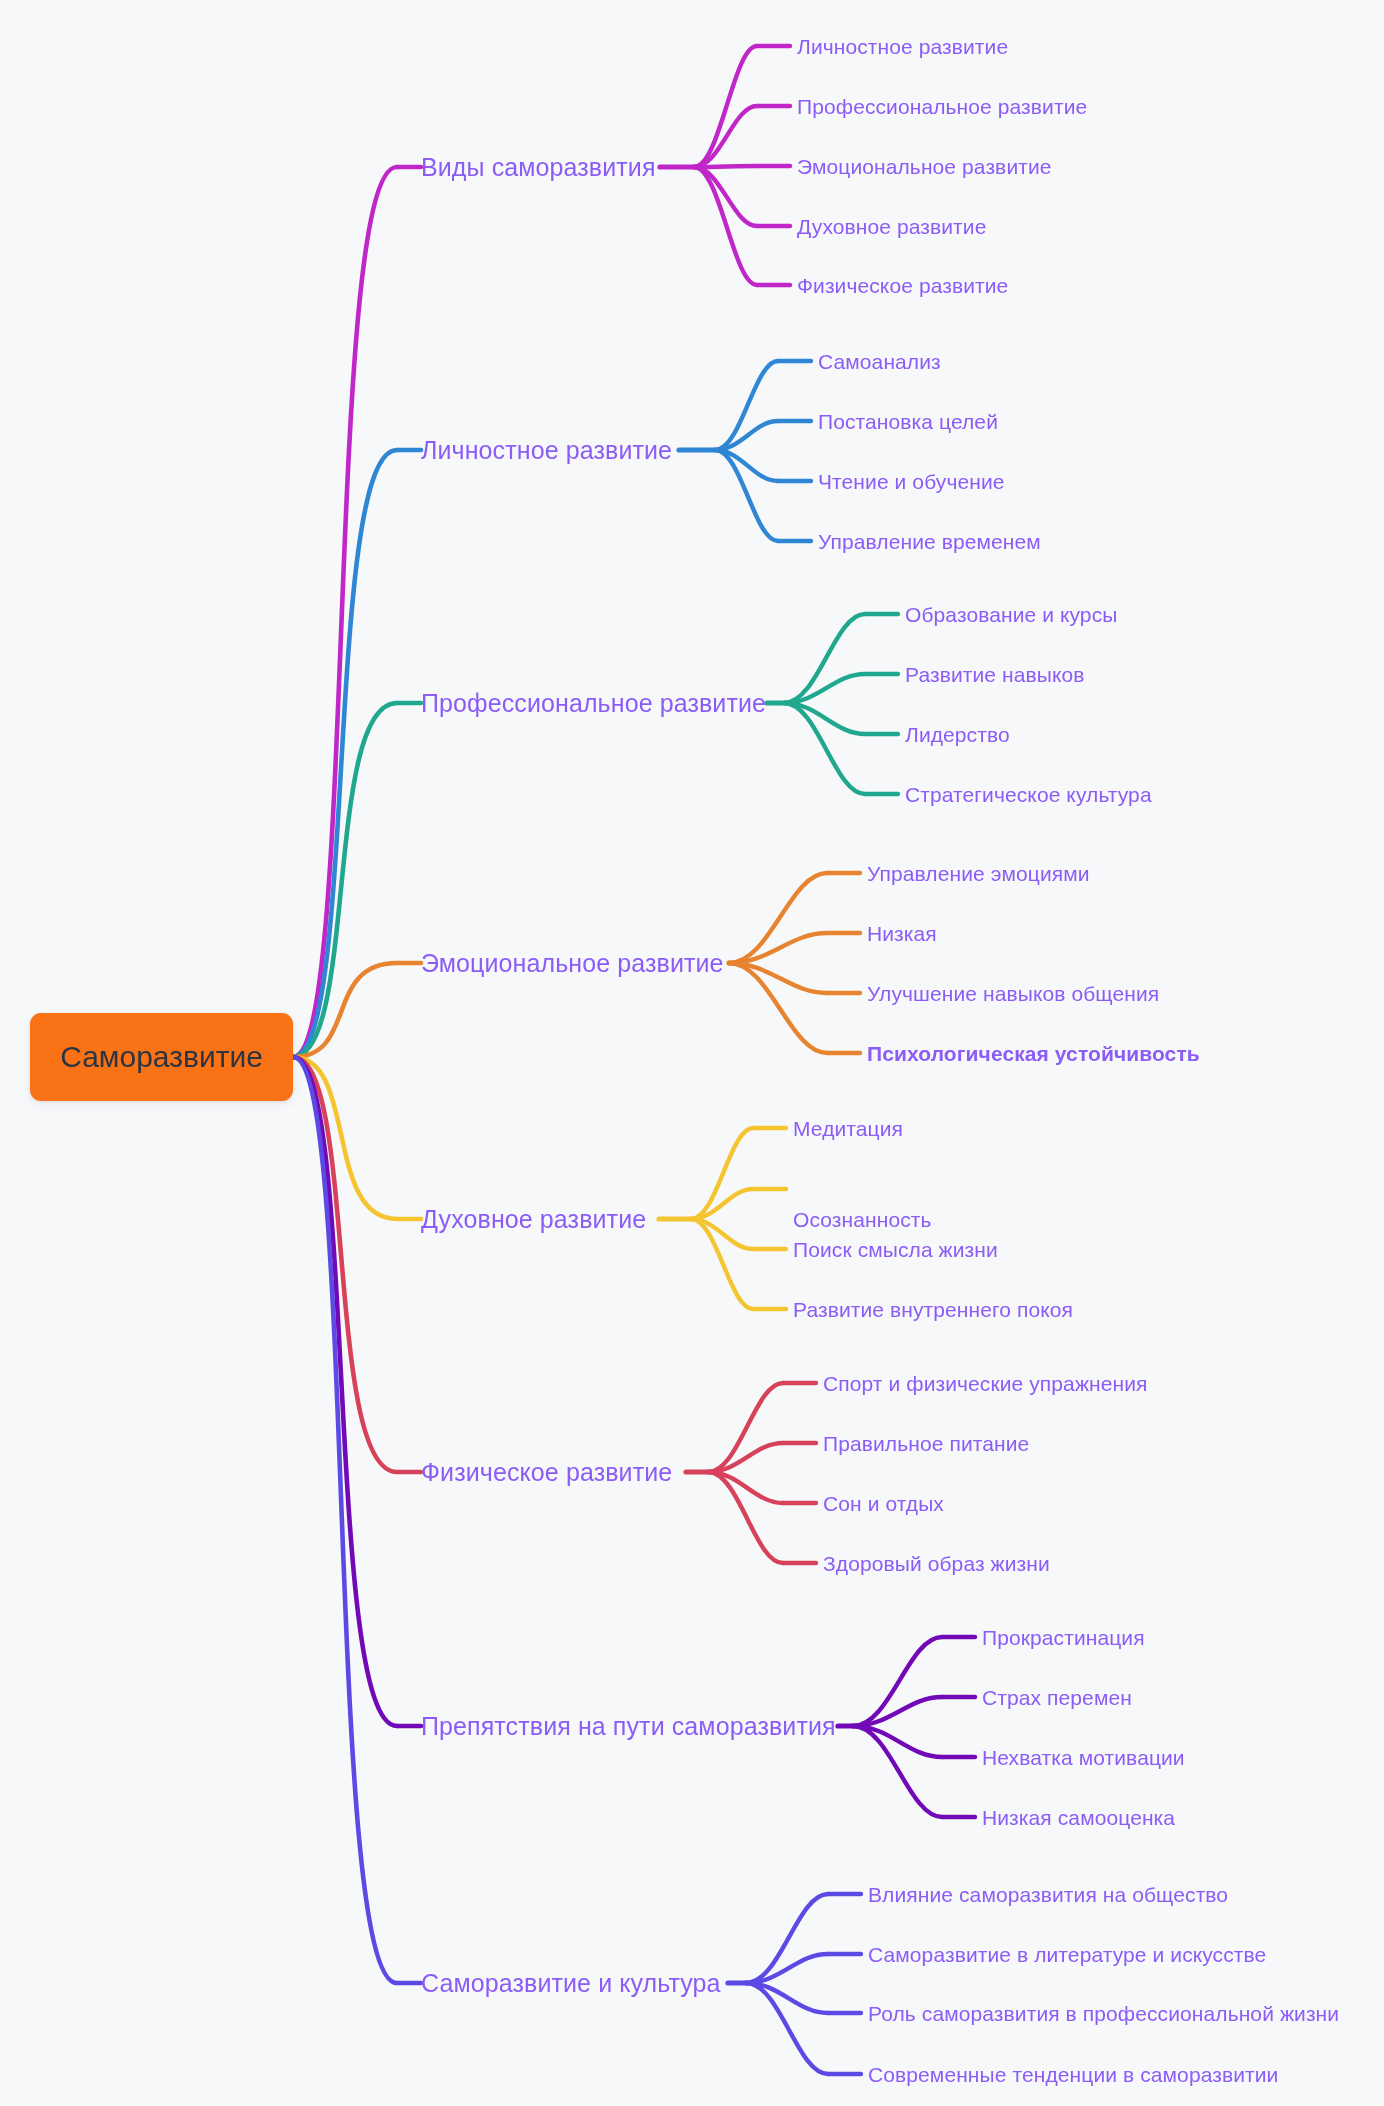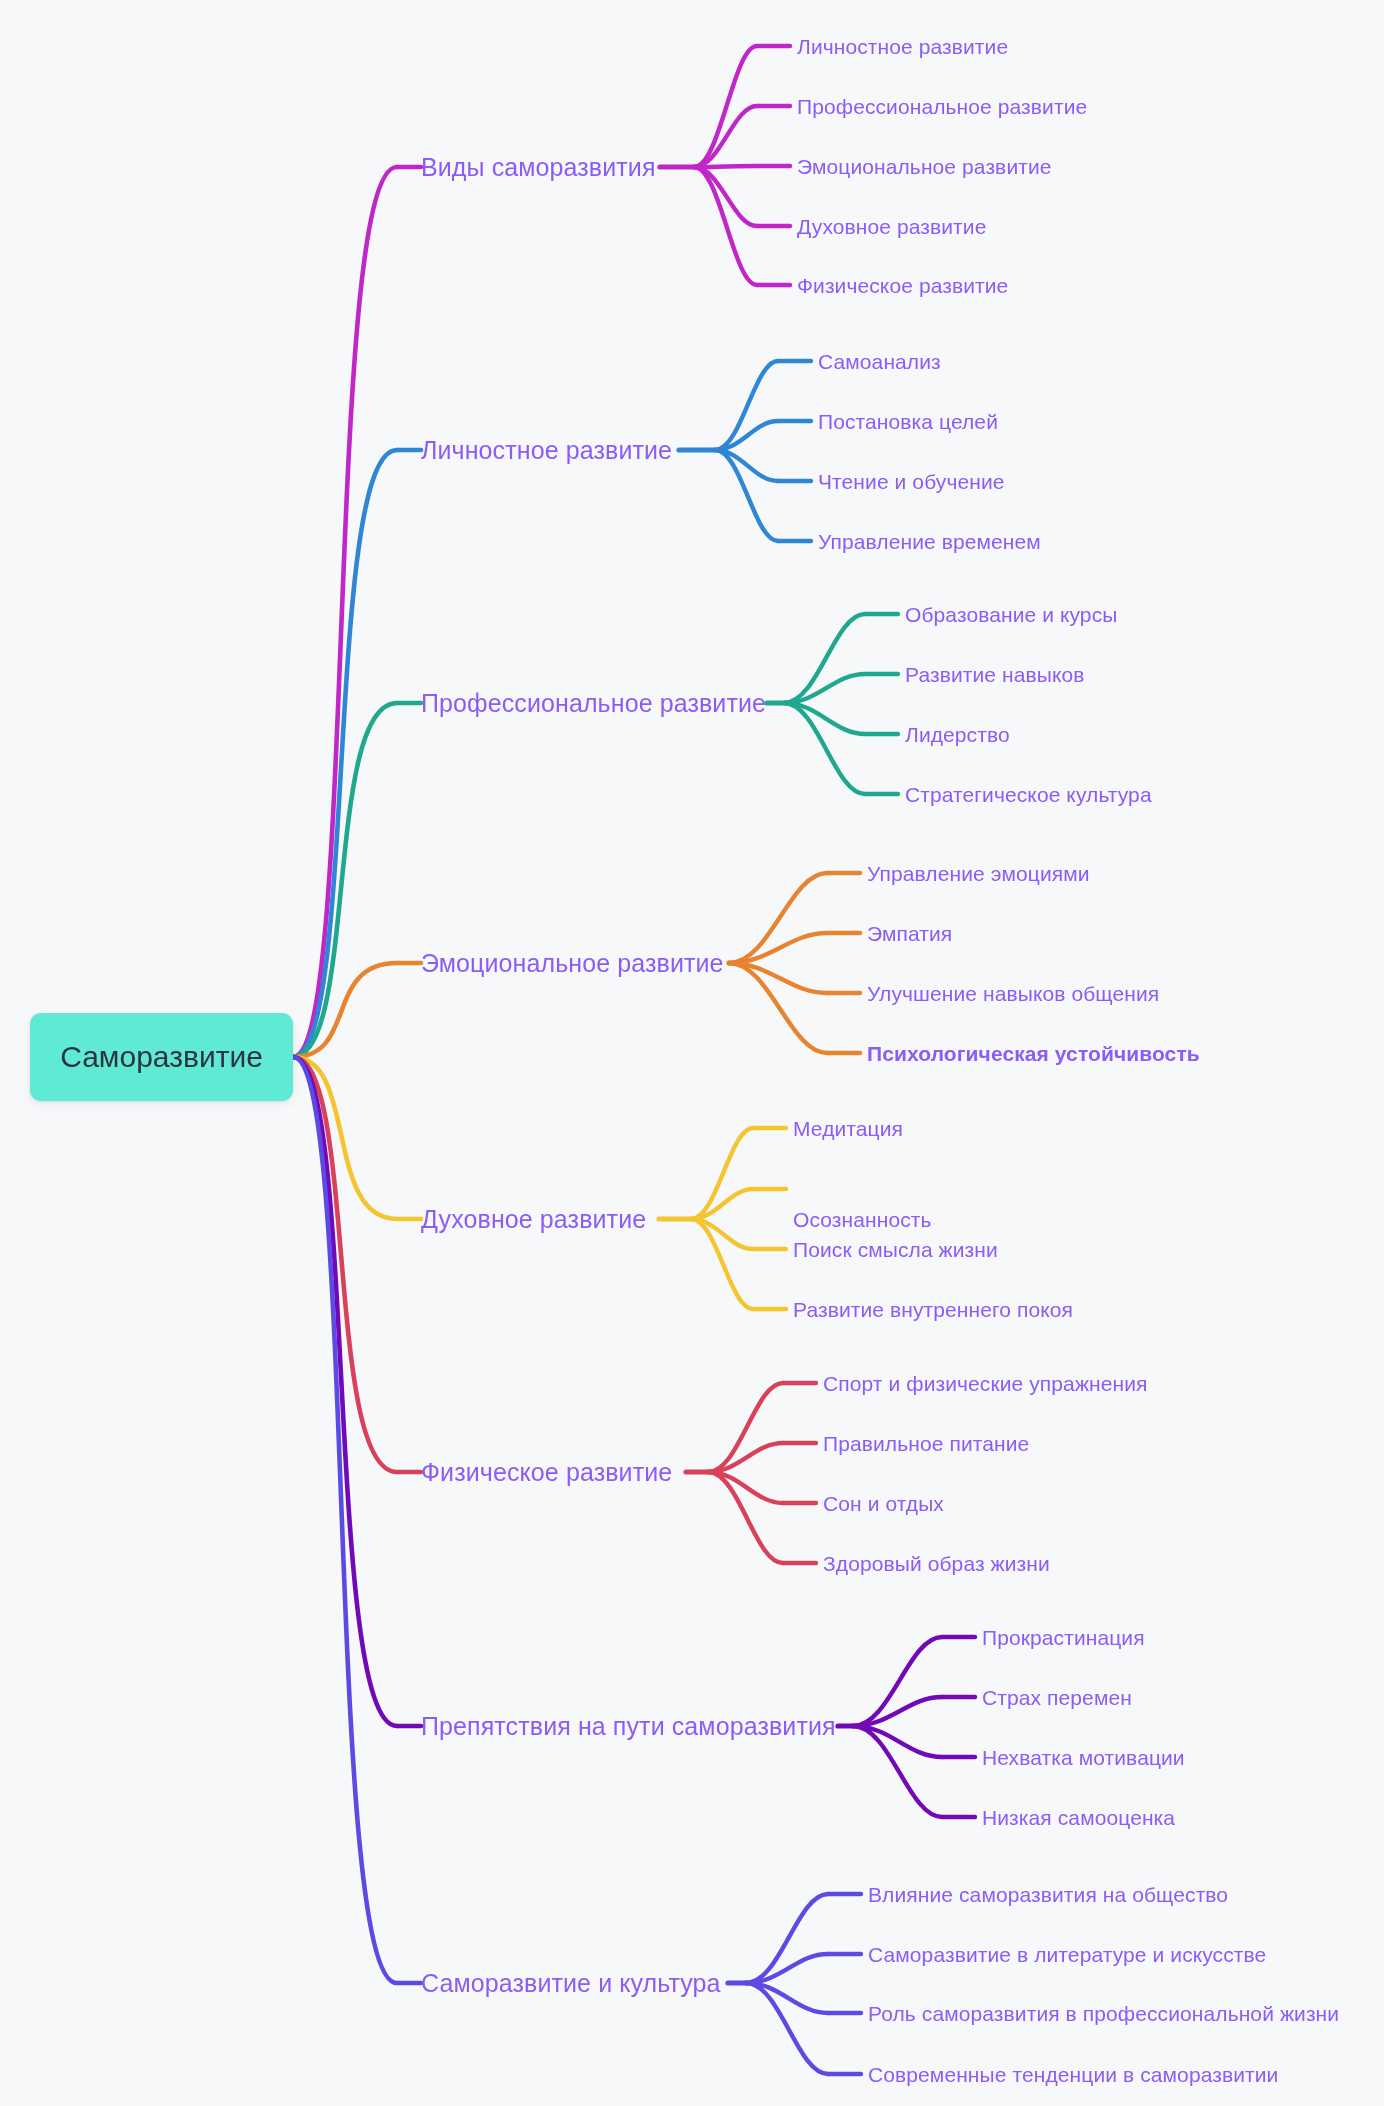--- a/index.html
+++ b/index.html
@@ -44,21 +44,21 @@
   .branch-label {
     font-size: 25px;
     letter-spacing: 0.1px;
   }
   .leaf-label {
     font-size: 21px;
     letter-spacing: 0.1px;
   }
   .root-node {
     position: absolute;
-    background: #5eead4;
+    background: #f97316;
     border-radius: 11px;
     box-shadow: 0 1px 3px rgba(30, 40, 60, 0.10), 0 4px 12px rgba(30, 40, 60, 0.05);
     display: flex;
     align-items: center;
     justify-content: center;
     box-sizing: border-box;
   }
   .root-node-text {
     font-size: 30px;
     color: #2b3440;
@@ -179,21 +179,21 @@
       <div class="node-label leaf-label" style="left: 818px; top: 421px;">Постановка целей</div>
       <div class="node-label leaf-label" style="left: 818px; top: 481px;">Чтение и обучение</div>
       <div class="node-label leaf-label" style="left: 818px; top: 541px;">Управление временем</div>
       <div class="node-label branch-label" style="left: 421px; top: 703px;">Профессиональное развитие</div>
       <div class="node-label leaf-label" style="left: 905px; top: 614px;">Образование и курсы</div>
       <div class="node-label leaf-label" style="left: 905px; top: 674px;">Развитие навыков</div>
       <div class="node-label leaf-label" style="left: 905px; top: 734px;">Лидерство</div>
       <div class="node-label leaf-label" style="left: 905px; top: 794px;">Стратегическое культура</div>
       <div class="node-label branch-label" style="left: 421px; top: 963px;">Эмоциональное развитие</div>
       <div class="node-label leaf-label" style="left: 867px; top: 873px;">Управление эмоциями</div>
-      <div class="node-label leaf-label" style="left: 867px; top: 933px;">Эмпатия</div>
+      <div class="node-label leaf-label" style="left: 867px; top: 933px;">Низкая</div>
       <div class="node-label leaf-label" style="left: 867px; top: 993px;">Улучшение навыков общения</div>
       <div class="node-label leaf-label" style="left: 867px; top: 1053px; font-weight: bold;">Психологическая устойчивость</div>
       <div class="node-label branch-label" style="left: 421px; top: 1219px;">Духовное развитие</div>
       <div class="node-label leaf-label" style="left: 793px; top: 1128px;">Медитация</div>
       <div class="node-label leaf-label" style="left: 793px; top: 1219px;">Осознанность</div>
       <div class="node-label leaf-label" style="left: 793px; top: 1249px;">Поиск смысла жизни</div>
       <div class="node-label leaf-label" style="left: 793px; top: 1309px;">Развитие внутреннего покоя</div>
       <div class="node-label branch-label" style="left: 421px; top: 1472px;">Физическое развитие</div>
       <div class="node-label leaf-label" style="left: 823px; top: 1383px;">Спорт и физические упражнения</div>
       <div class="node-label leaf-label" style="left: 823px; top: 1443px;">Правильное питание</div>

